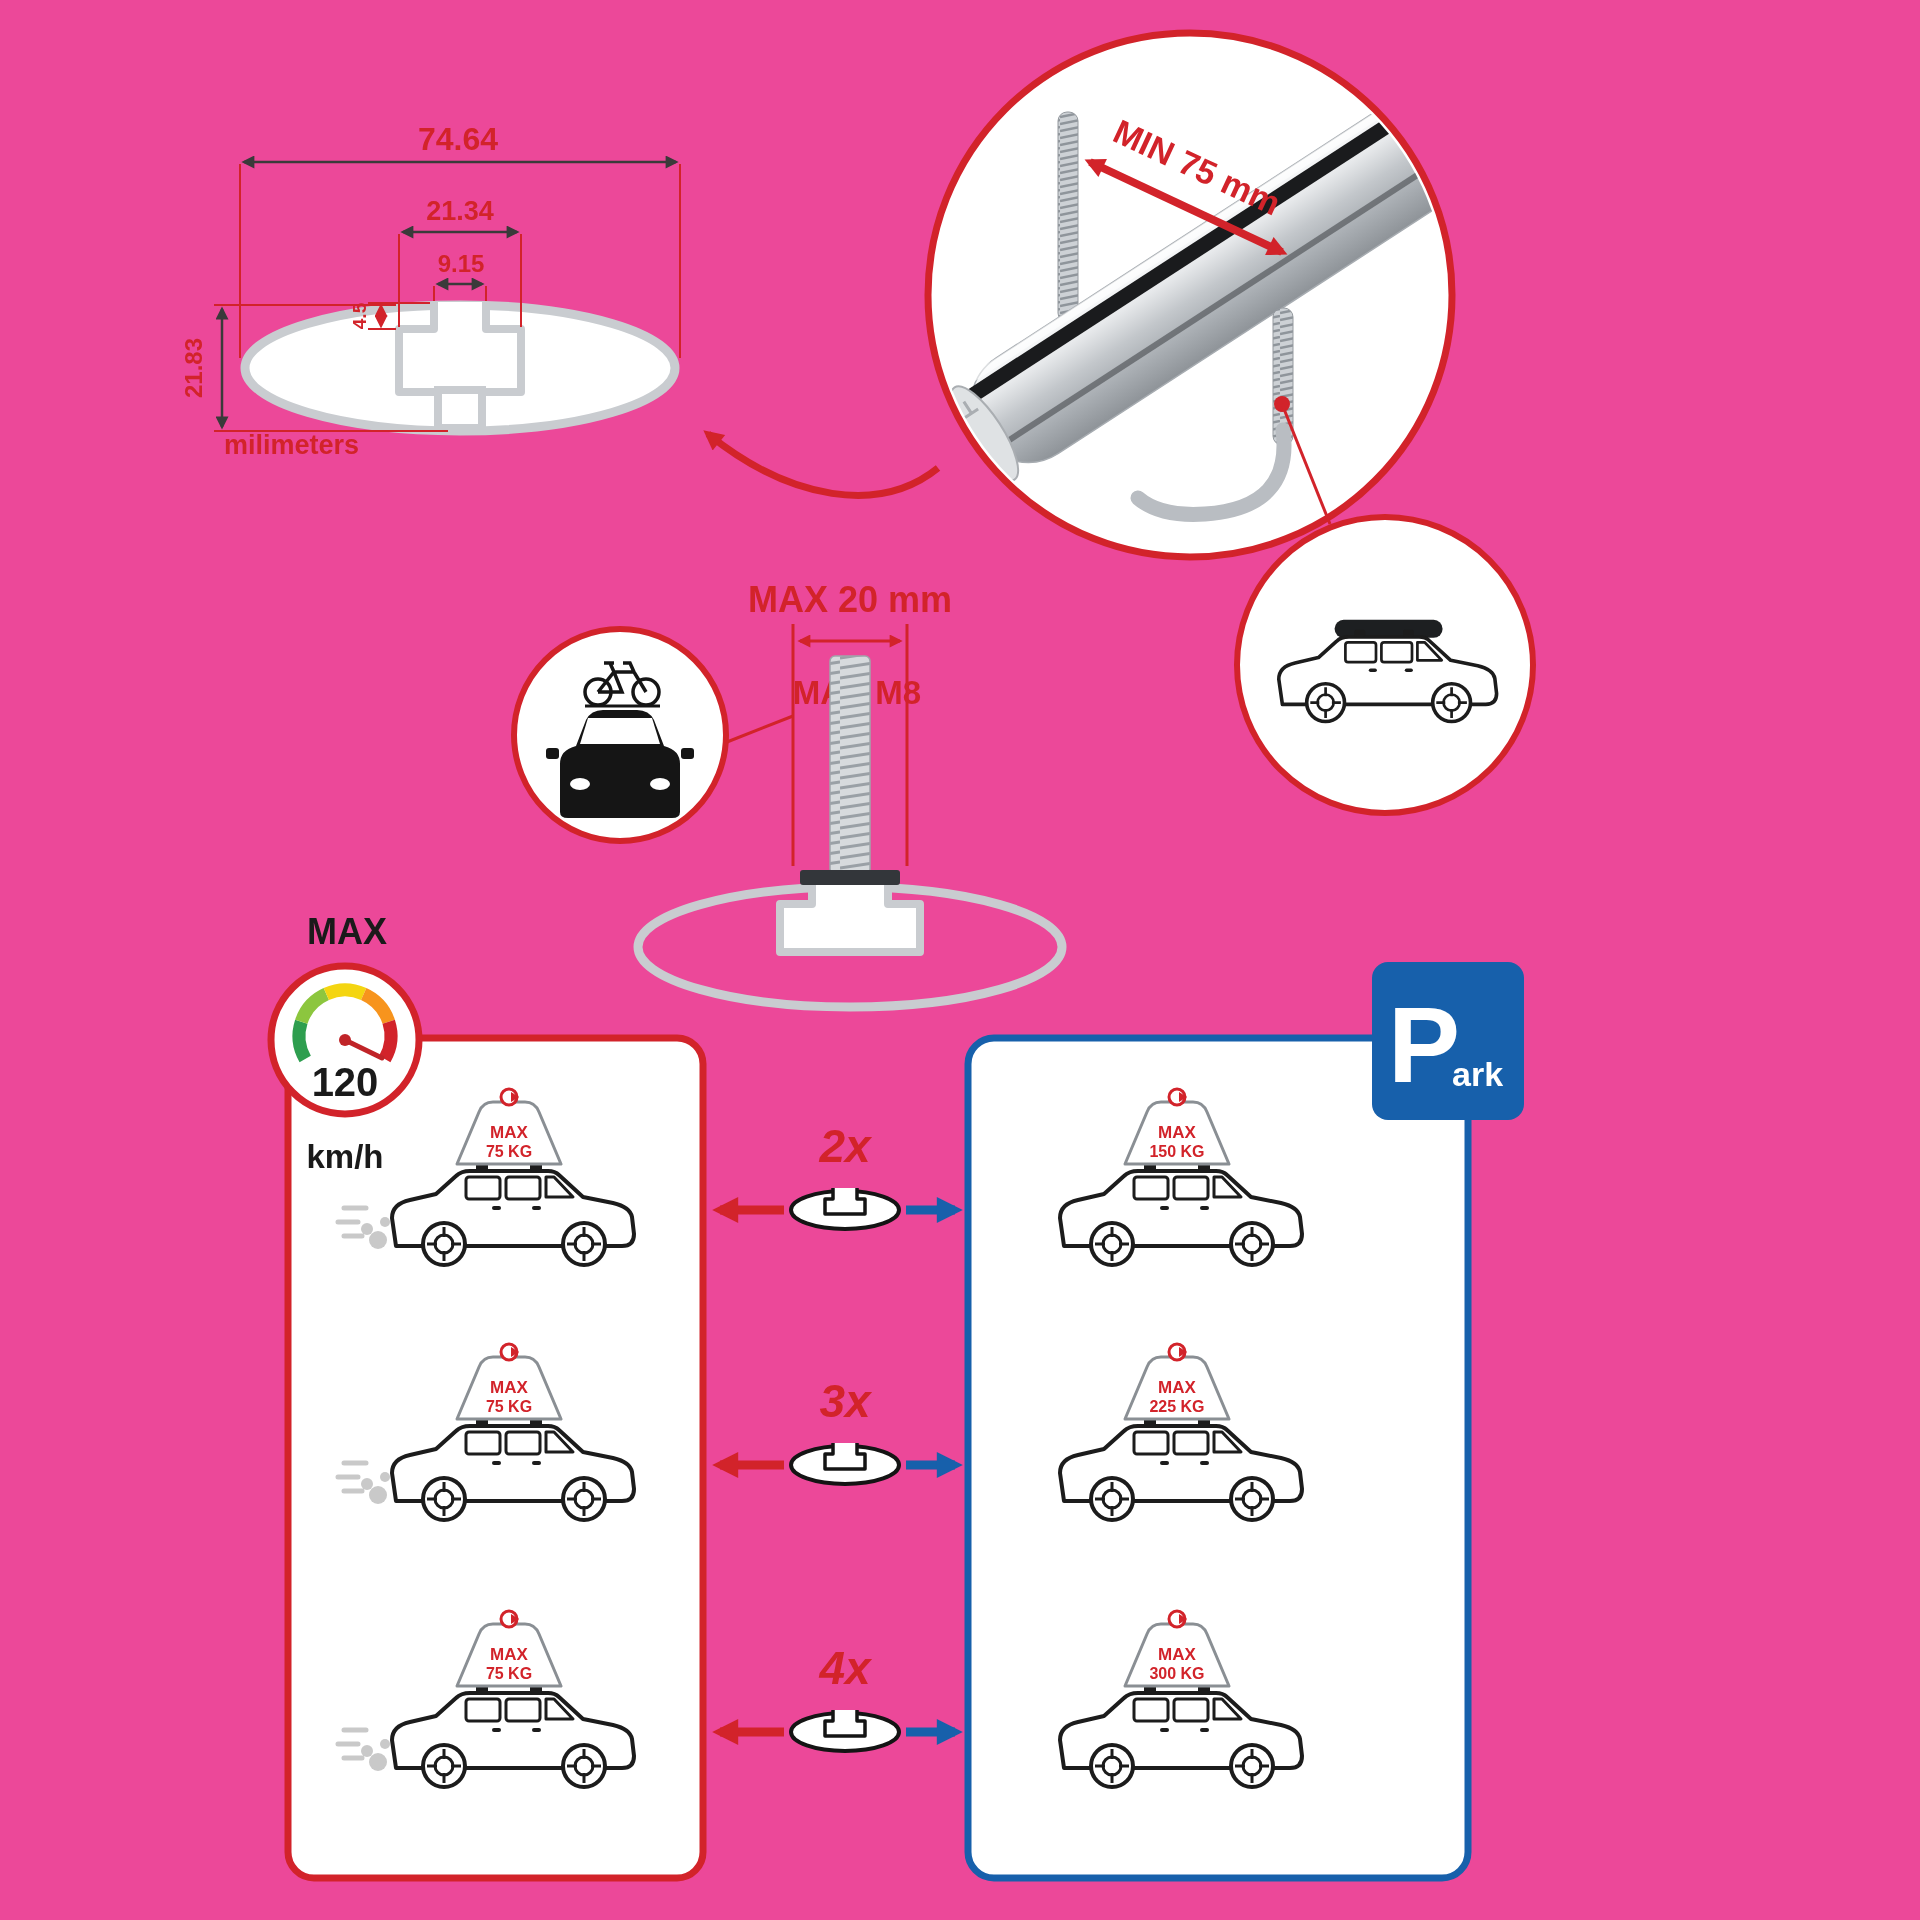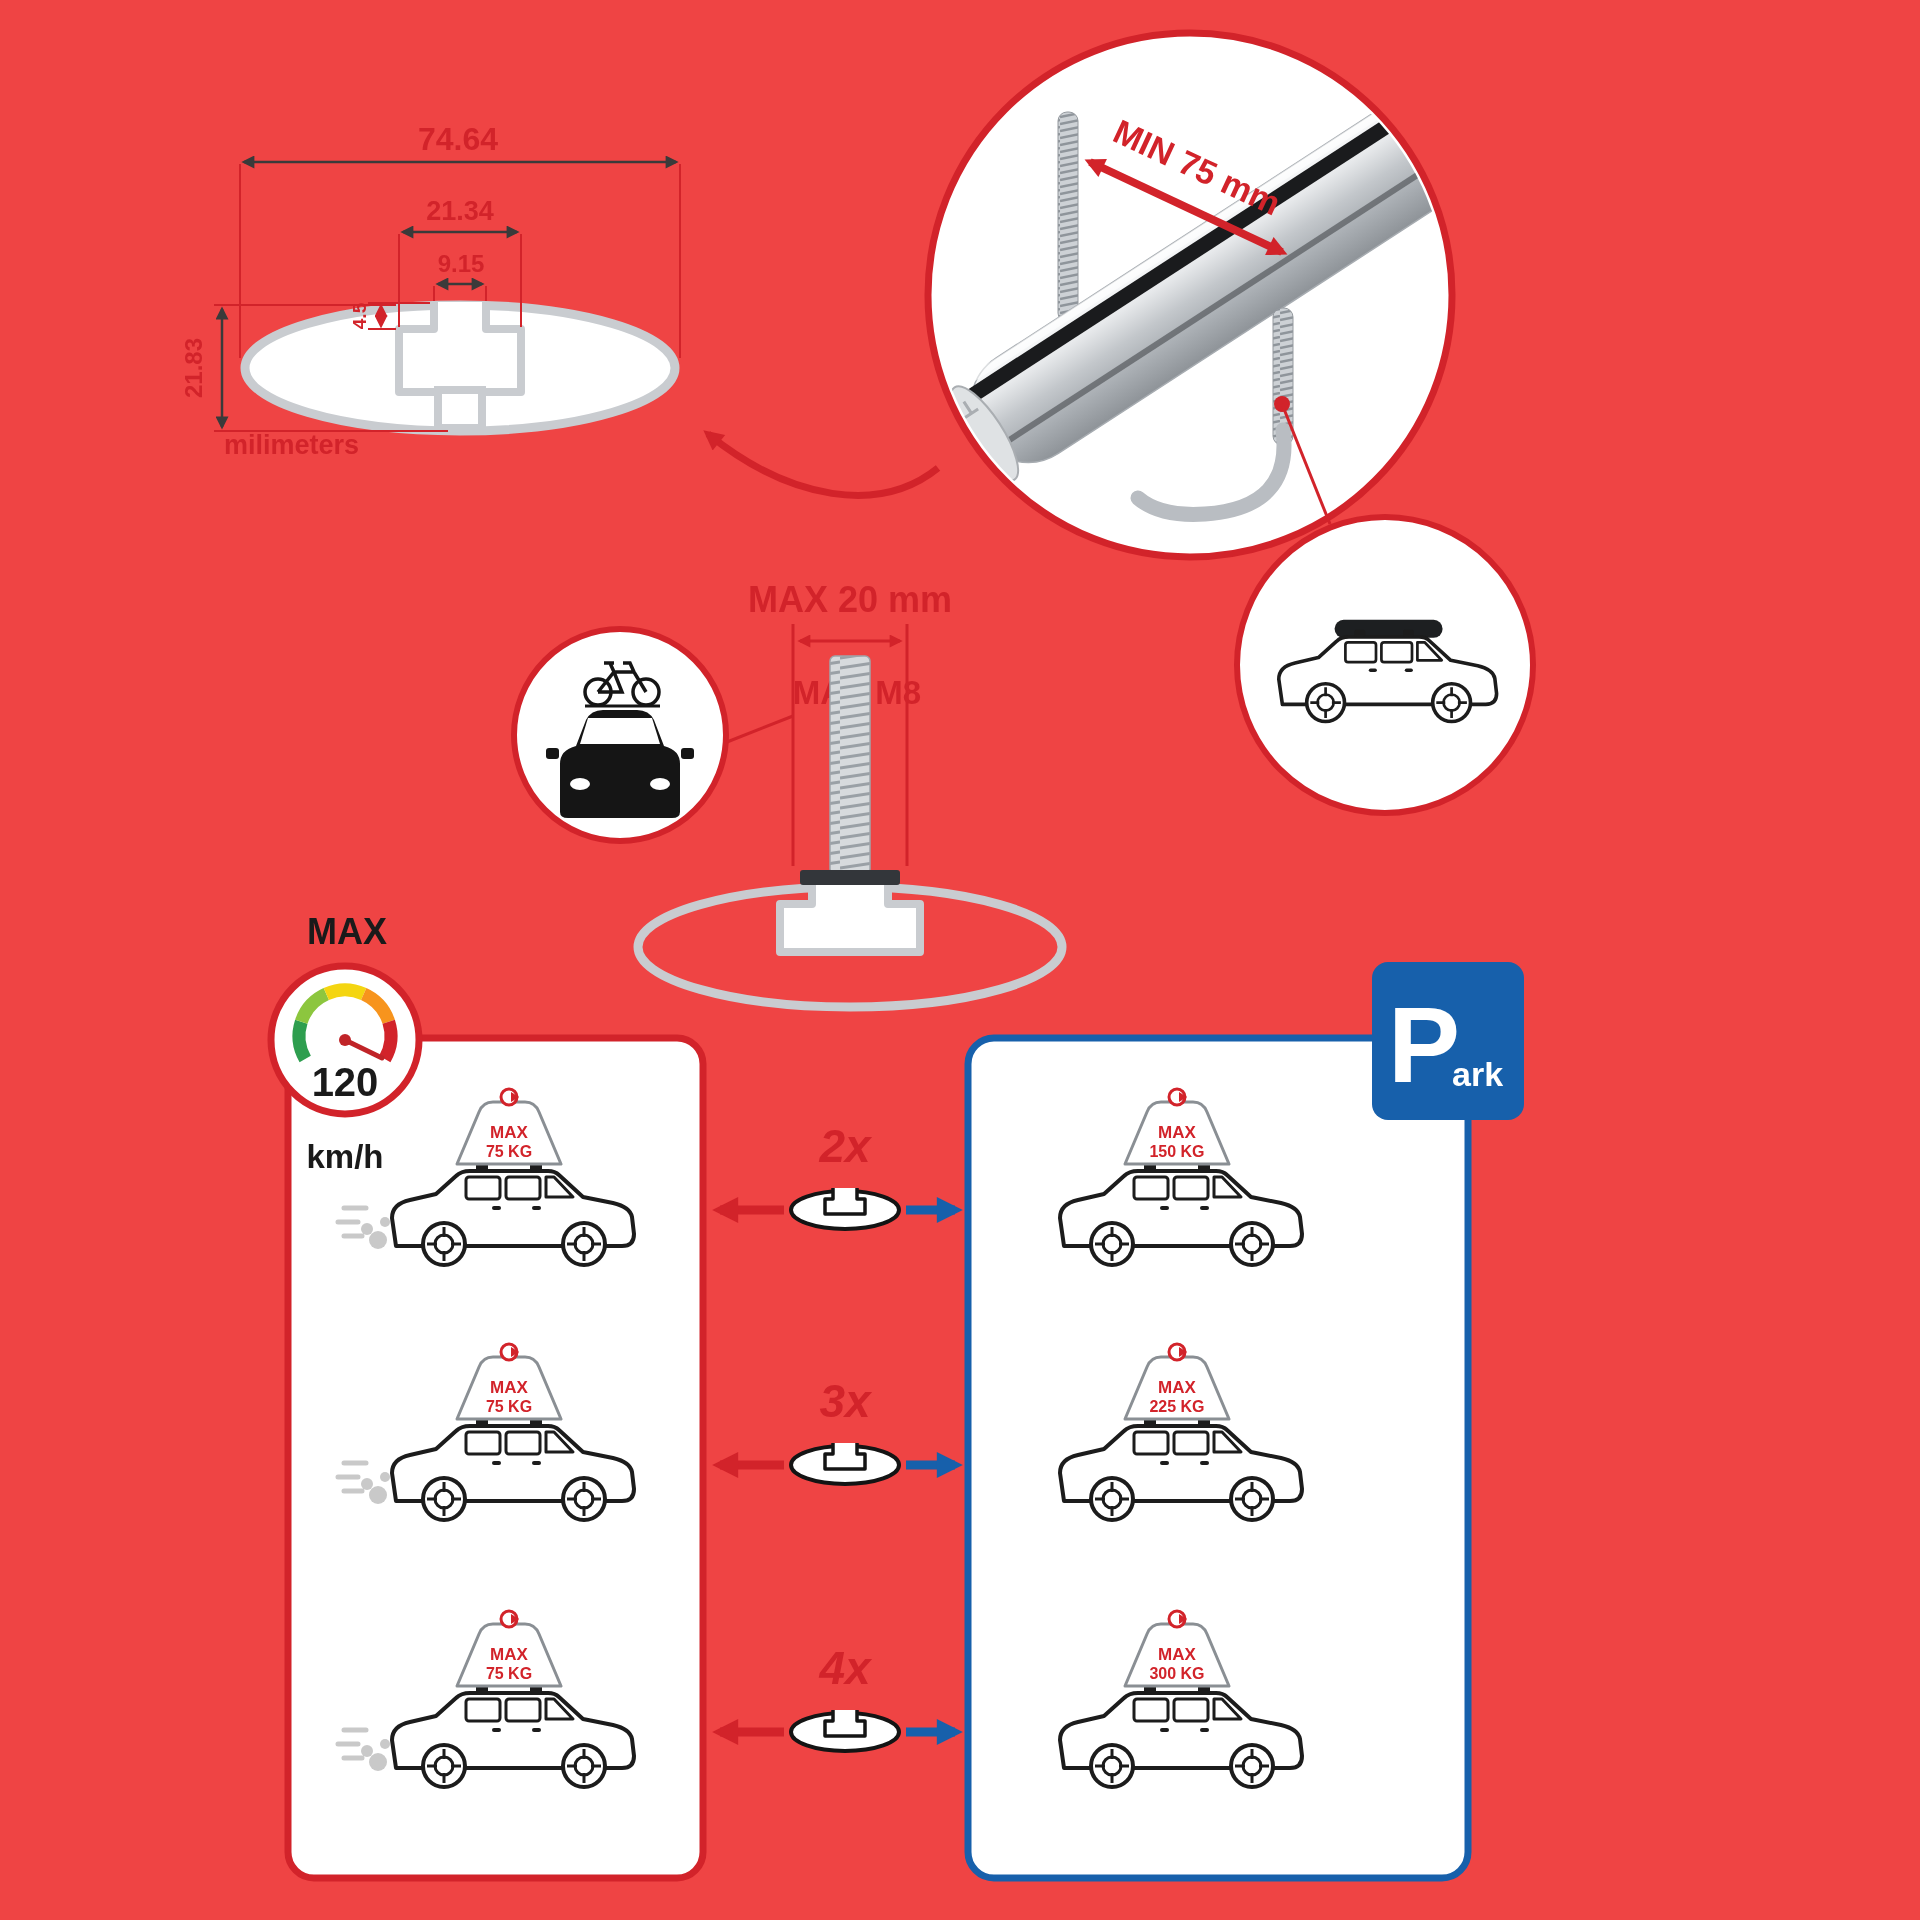--- a/index.html
+++ b/index.html
@@ -1,16 +1,16 @@
 <!DOCTYPE html>
 <html><head>
 <meta charset="utf-8">
 <style>
   html,body{margin:0;padding:0;background:#fff;}
-  #stage{width:1920px;height:1920px;position:relative;background:#ef4444;overflow:hidden;}
+  #stage{width:1920px;height:1920px;position:relative;background:#ec4899;overflow:hidden;}
   svg{display:block;}
   text{font-family:"Liberation Sans", sans-serif;}
   .red-dim{fill:#d2232a;font-weight:bold;}
   .blk{fill:#1a1a1a;font-weight:bold;}
 </style>
 </head>
 <body>
 
 <div id="stage">
 <svg viewBox="0 0 1920 1920" width="1920" height="1920">

